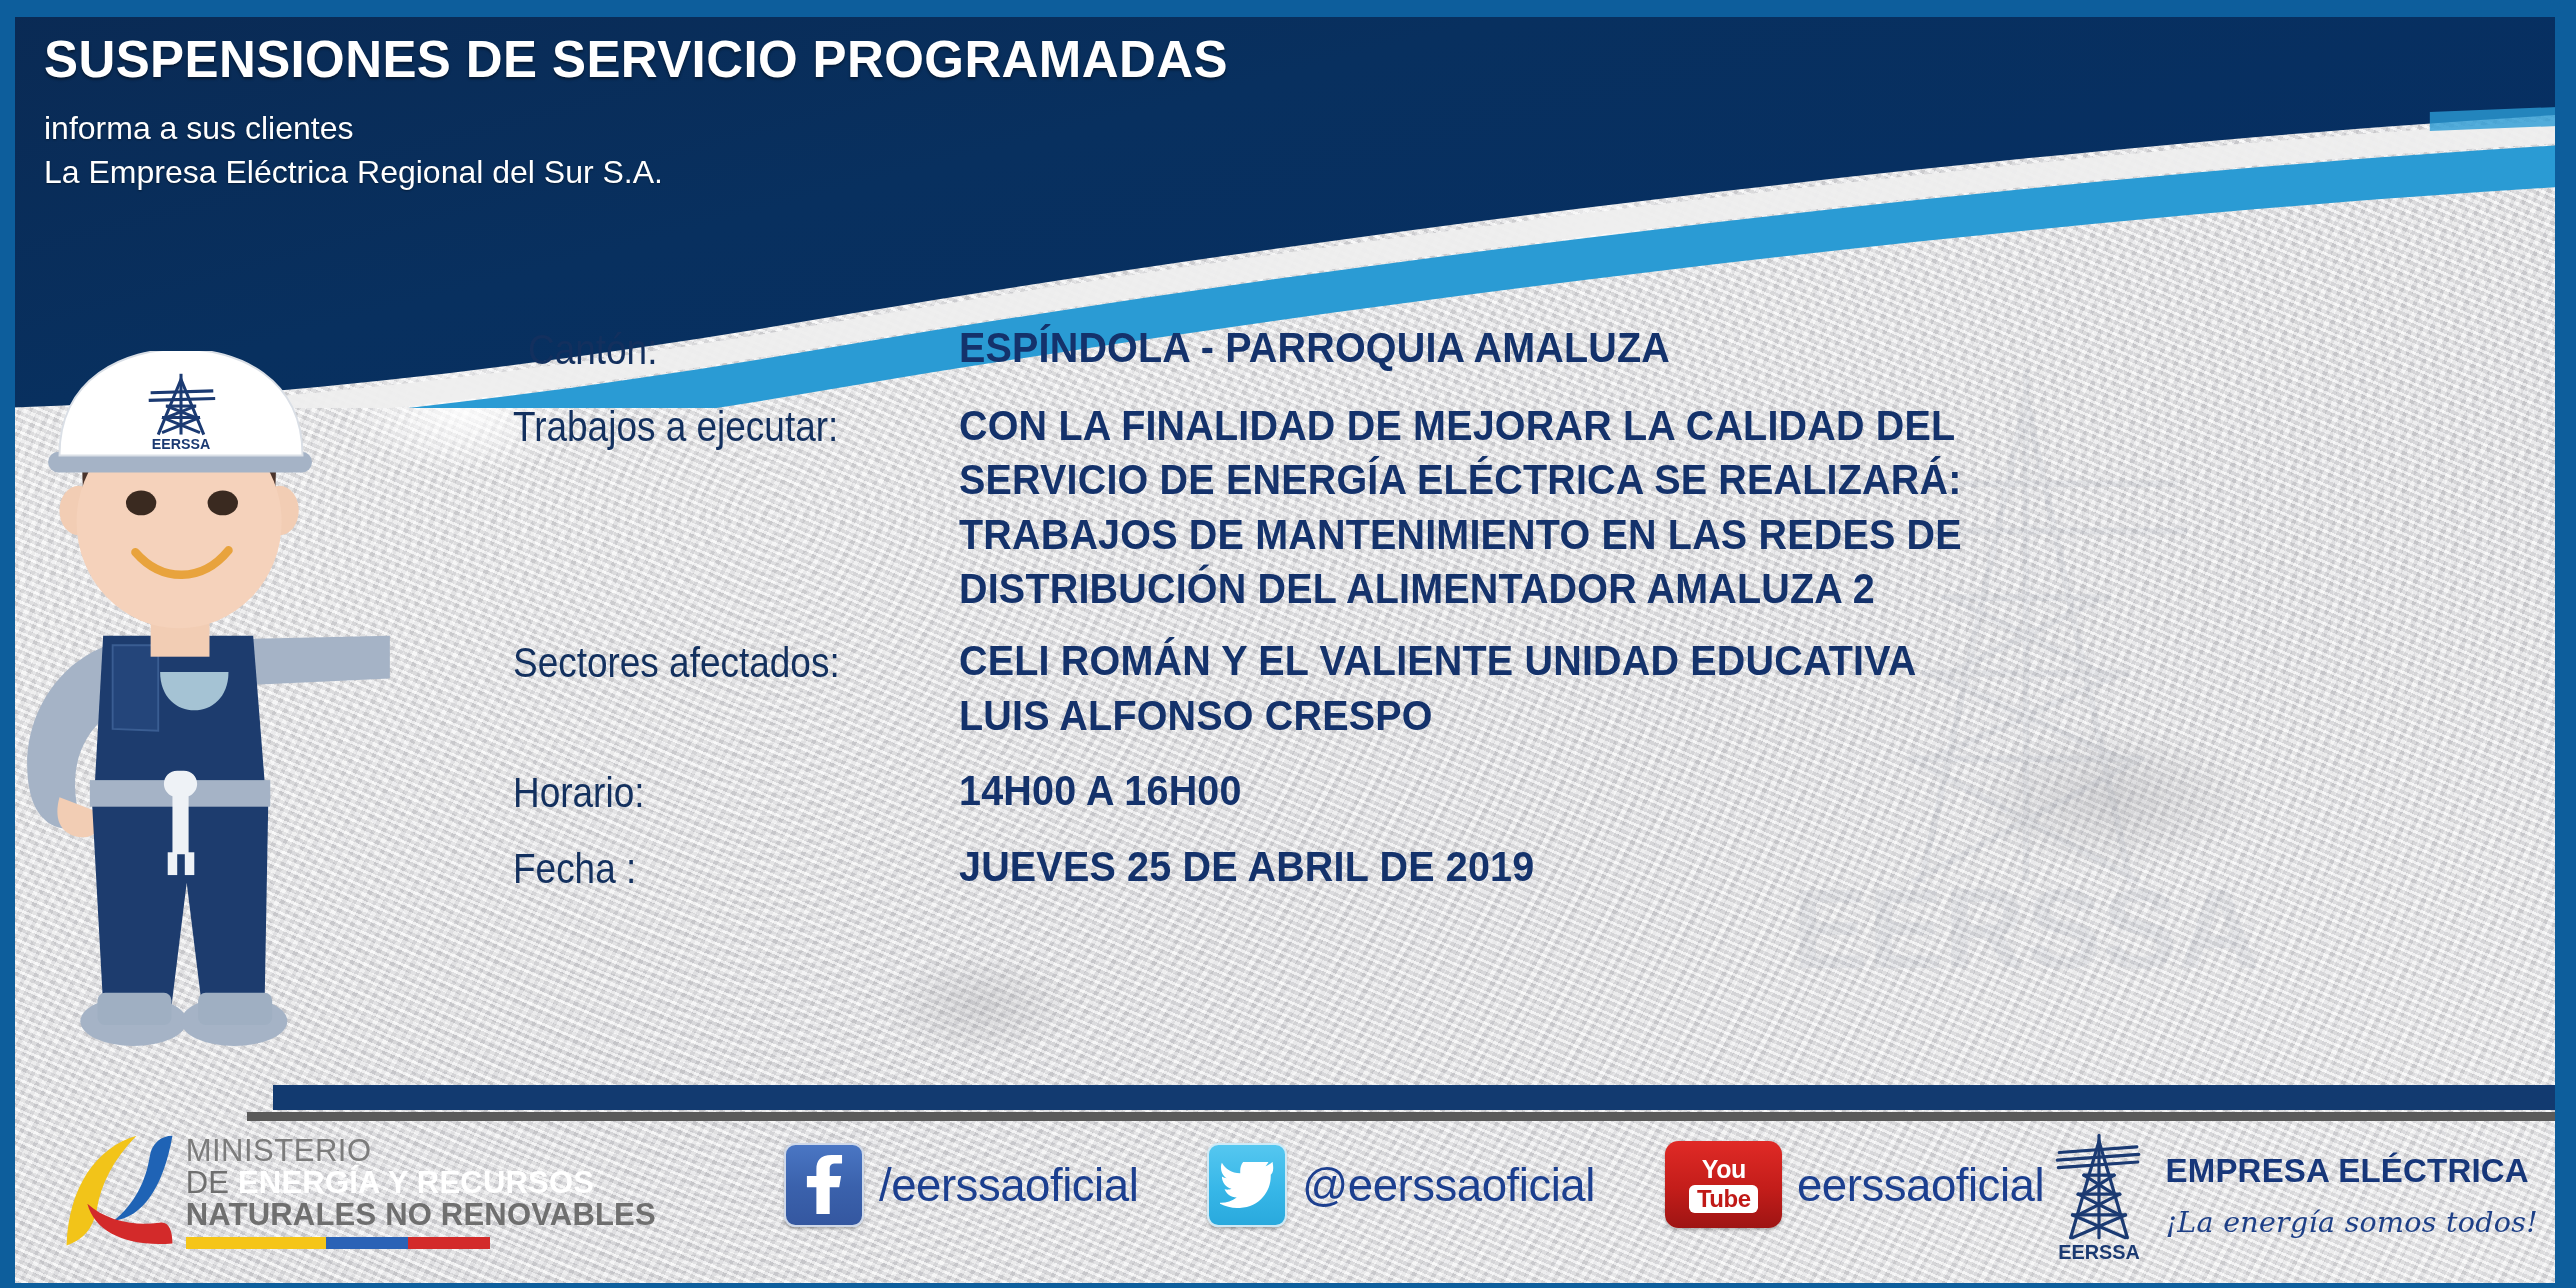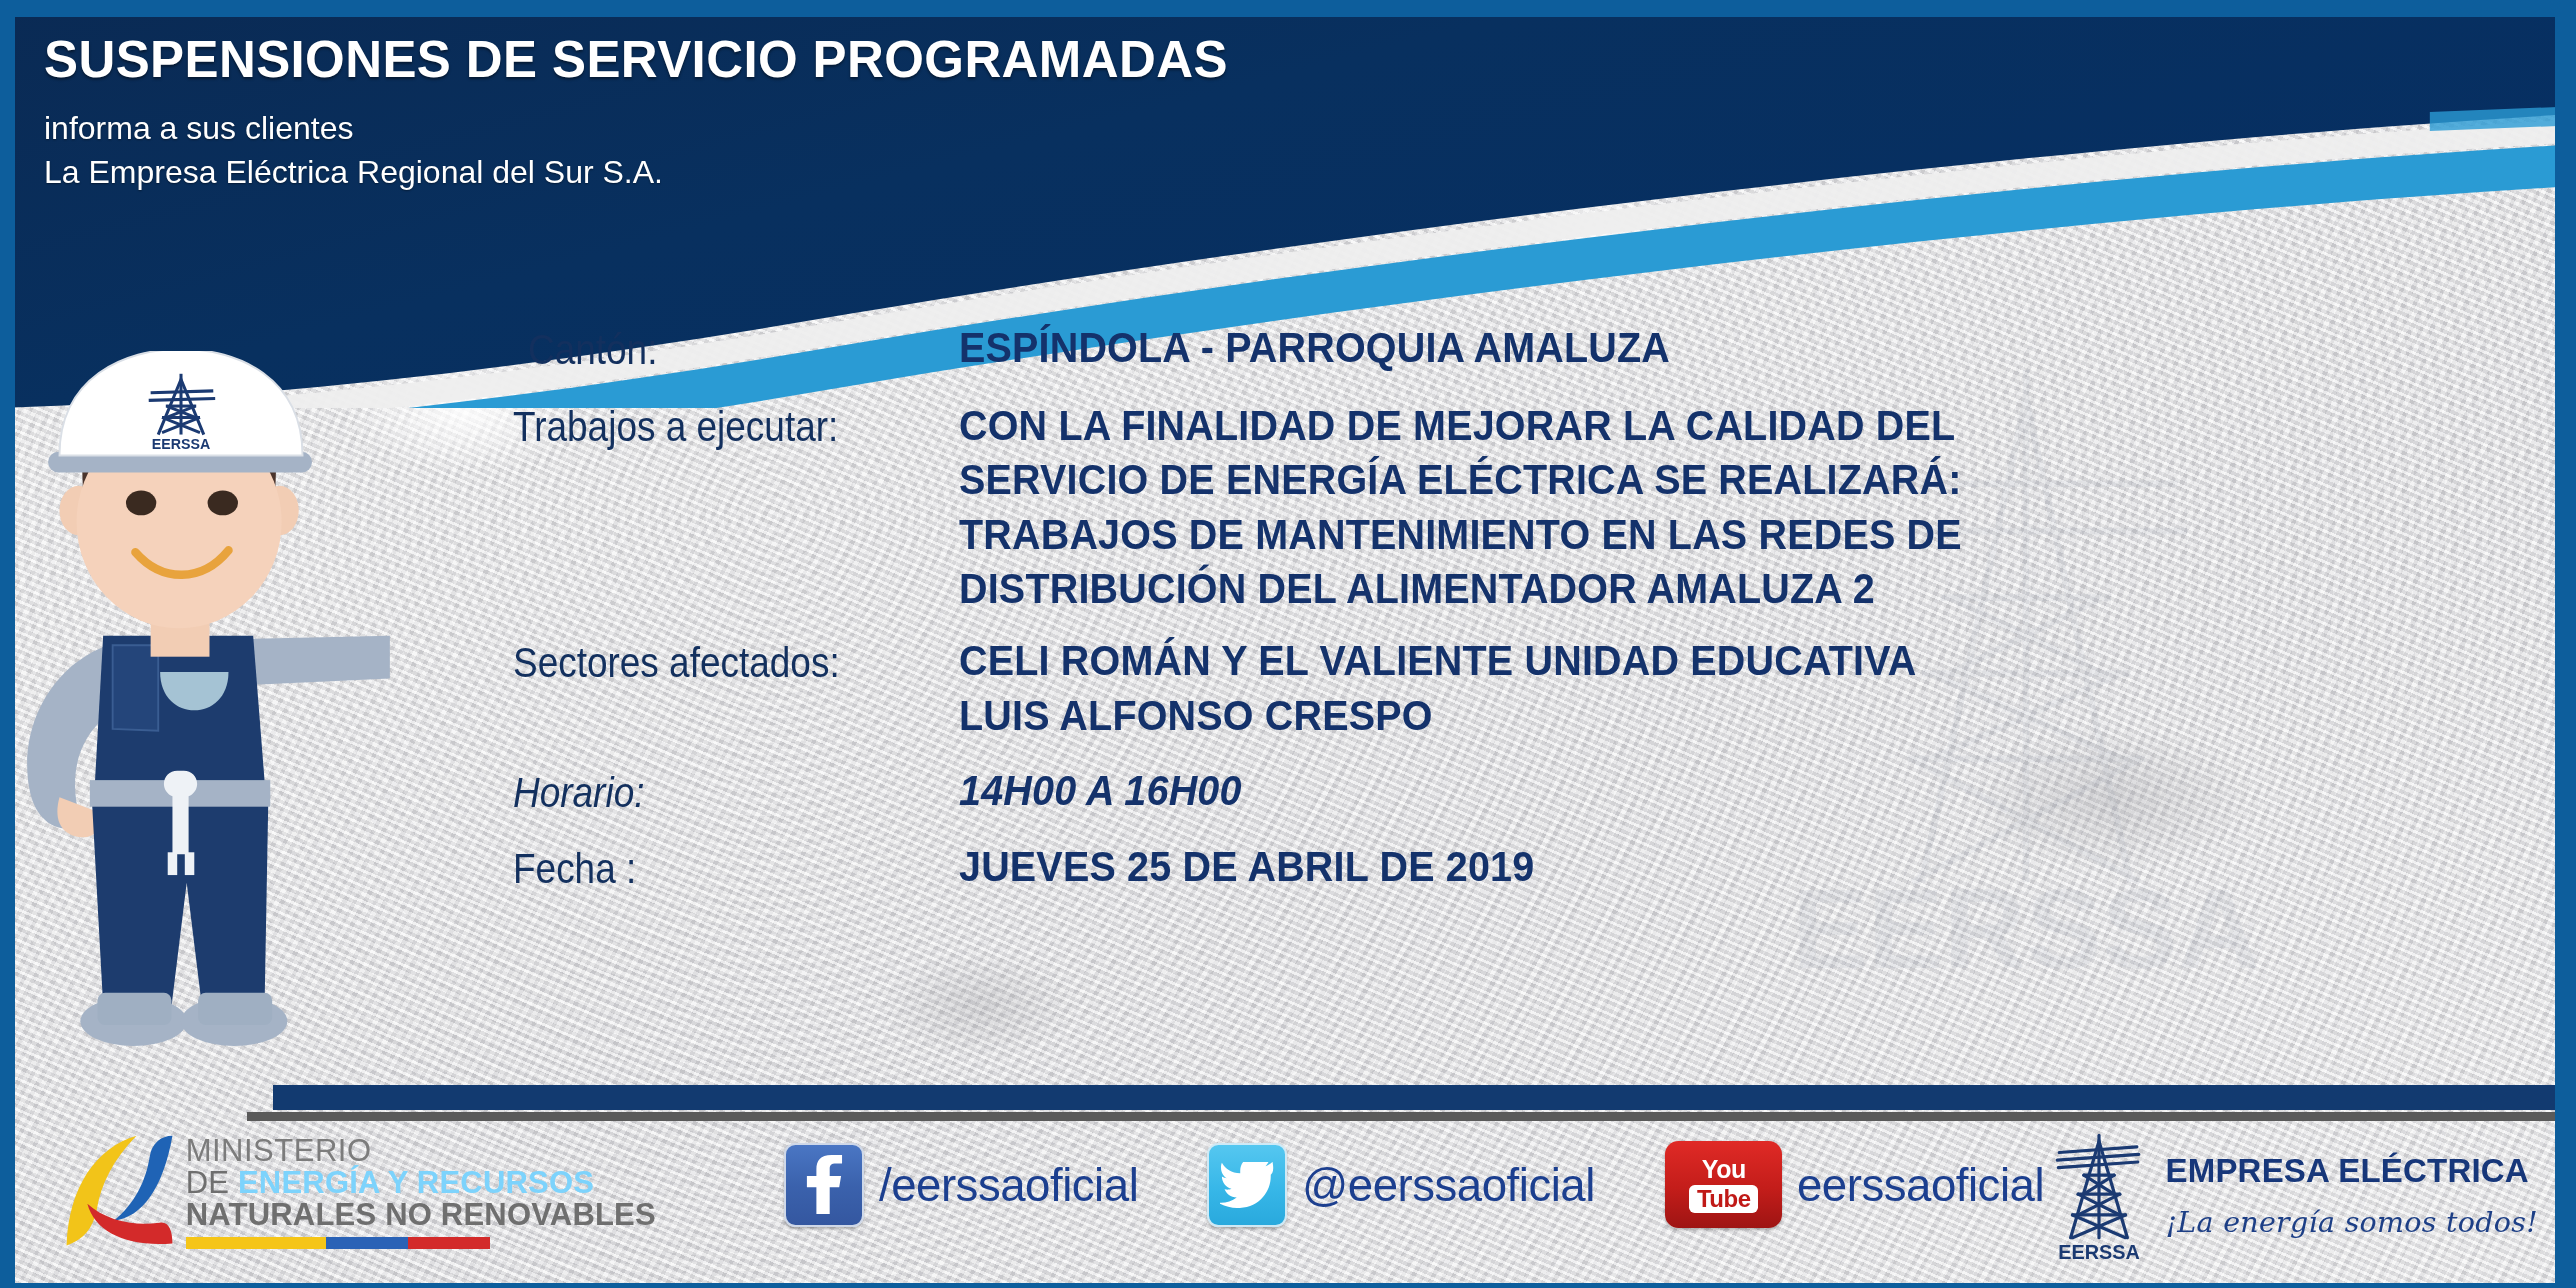--- a/index.html
+++ b/index.html
@@ -66,41 +66,41 @@
   }
   .row-value{
     color:#14326b;font-size:42px;font-weight:bold;line-height:1.30;
     transform:scaleX(.94);transform-origin:left center;
     letter-spacing:0.2px;
   }
   .row-value div{white-space:nowrap;}
   .row.r-canton{margin-bottom:23px;}
   .row.r-trabajos{margin-bottom:17px;}
   .row.r-sectores{margin-bottom:21px;}
-  .row.r-horario{margin-bottom:21px;font-style:italic;}
+  .row.r-horario{margin-bottom:21px;}
 
   
   .lbl-canton{padding-left:17px;}
   .lbl-trabajos{padding-left:0px;}
   .lbl-sectores{padding-left:0px;}
   .lbl-horario{padding-left:0px;}
   .lbl-fecha{padding-left:0px;}
 
   
   .divider-navy{position:absolute;left:273px;right:21px;top:1085px;height:25px;background:#123a70;z-index:22;}
   .divider-gray{position:absolute;left:247px;right:21px;top:1112px;height:8.5px;background:#5a5a5a;z-index:22;}
 
   
   .footer{position:absolute;left:0;bottom:5.7px;width:100%;height:167px;z-index:25;display:flex;align-items:center;}
   .f-ministry{position:absolute;left:59px;top:13.3px;display:flex;align-items:center;}
   .min-swoosh{width:121px;height:125px;flex:0 0 121px;}
   .min-words{margin-left:5.7px;}
   .min-l1{font-size:31px;color:#7c7c7c;letter-spacing:0.5px;line-height:1.02;font-weight:400;}
   .min-l2{font-size:31px;color:#6f6f6f;letter-spacing:0.2px;line-height:1.04;}
-  .min-l2 b{color:#7dd3fc;font-weight:bold;}
+  .min-l2 b{color:#ffffff;font-weight:bold;}
   .min-l3{font-size:31px;color:#6f6f6f;font-weight:bold;letter-spacing:0.2px;line-height:1.04;}
   .min-flag{margin-top:5.7px;width:304px;height:12.3px;display:flex;}
   .min-flag i{display:block;height:100%;}
   .min-flag .fy{flex:0 0 46%;background:#f5c518;}
   .min-flag .fb{flex:0 0 27%;background:#2a62b6;}
   .min-flag .fr{flex:0 0 27%;background:#d32a2a;}
 
   .social{position:absolute;left:784px;top:25px;display:flex;align-items:center;gap:0;}
   .soc{display:flex;align-items:center;margin-right:61px;}
   .soc-label{font-size:47px;color:#1c3f8f;margin-left:15px;letter-spacing:-0.5px;transform:scaleX(.97);transform-origin:left center;white-space:nowrap;}

